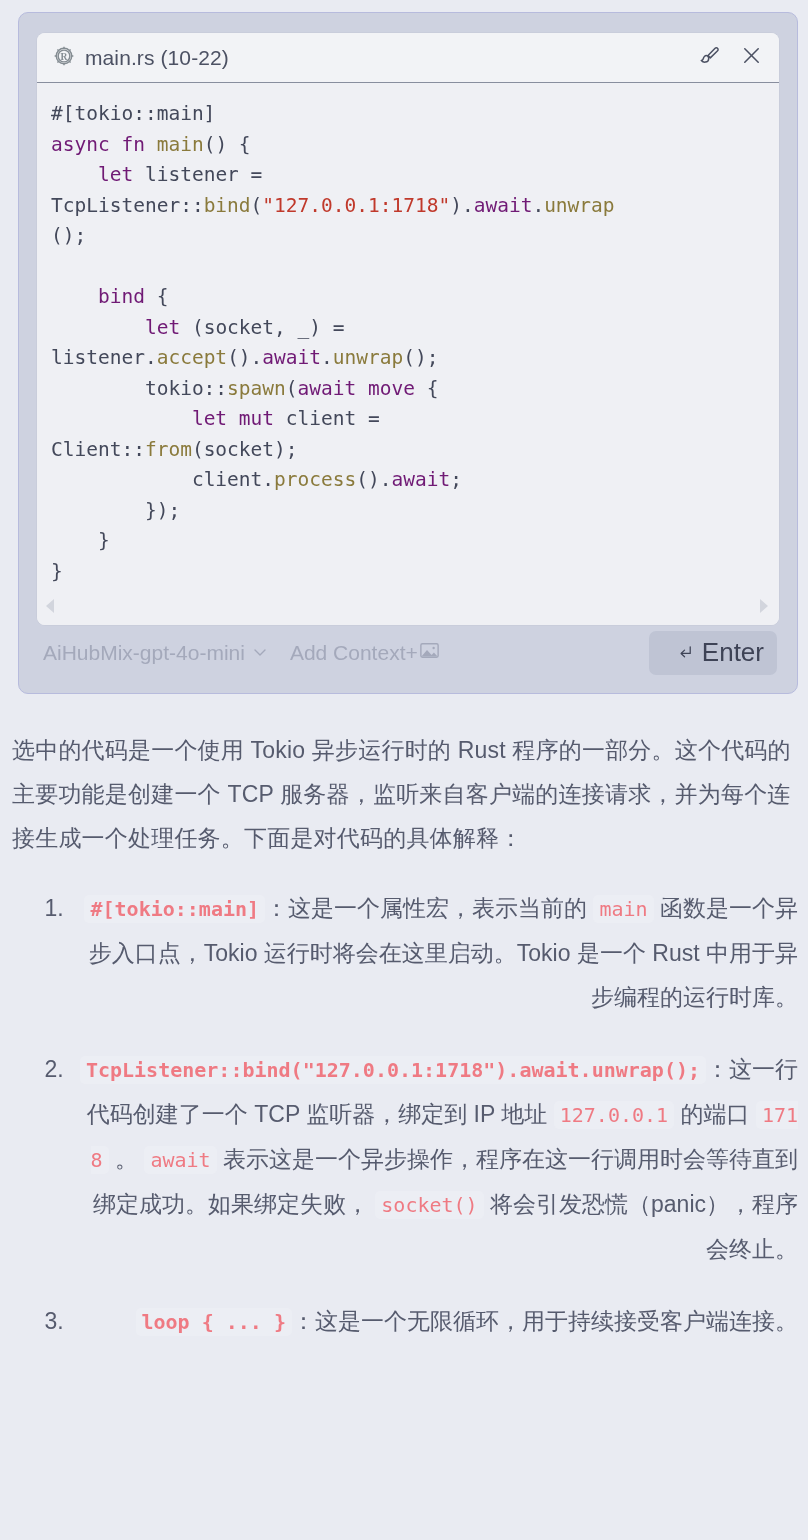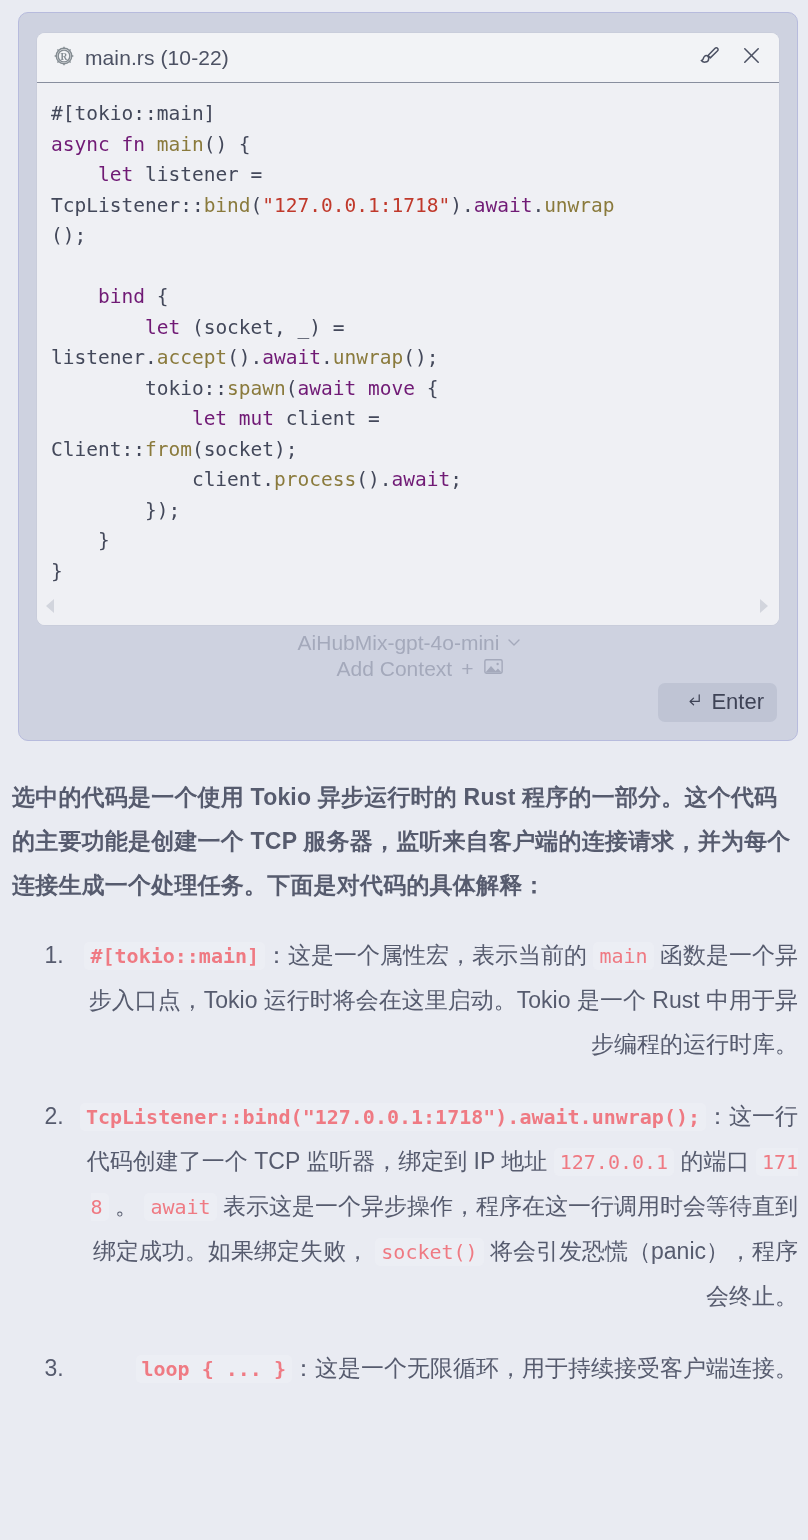--- a/index.html
+++ b/index.html
@@ -96,69 +96,66 @@
     padding: 22px 4px 6px 6px;
     font-size: 22px;
     color: #555b6b;
     font-family: "Liberation Sans", sans-serif;
   }
 
   #composer-toolbar {
     display: flex;
     align-items: center;
     padding: 6px 2px 18px 6px;
-    flex-direction: column;
   }
 
   #model-selector {
     display: flex;
     align-items: center;
     gap: 7px;
     font-size: 21px;
     color: #a4a9bb;
     cursor: pointer;
     white-space: nowrap;
   }
 
   #add-context {
     display: flex;
     align-items: center;
-    gap: 9px;
     margin-left: 22px;
     font-size: 21px;
     color: #a4a9bb;
     cursor: pointer;
     white-space: nowrap;
   }
 
   #enter-button {
     margin-left: auto;
     display: flex;
     align-items: flex-end;
     gap: 8px;
     background: #bfc4d4;
     border-radius: 7px;
     padding: 6px 13px 7px 28px;
-    font-size: 22px;
+    font-size: 26px;
     color: #3e4356;
     cursor: pointer;
   }
 
   
   #answer {
     padding: 34px 10px 10px 12px;
     color: #565b6e;
   }
 
   #answer-intro {
     font-size: 23px;
     line-height: 44px;
     font-family: "Liberation Sans", sans-serif;
     letter-spacing: 0.2px;
-    font-weight: bold;
   }
 
   ol#answer-list {
     margin: 26px 0 0 0;
     padding-left: 58px;
     list-style: decimal;
     text-align: right;
   }
   ol#answer-list > li {
     font-size: 23px;

